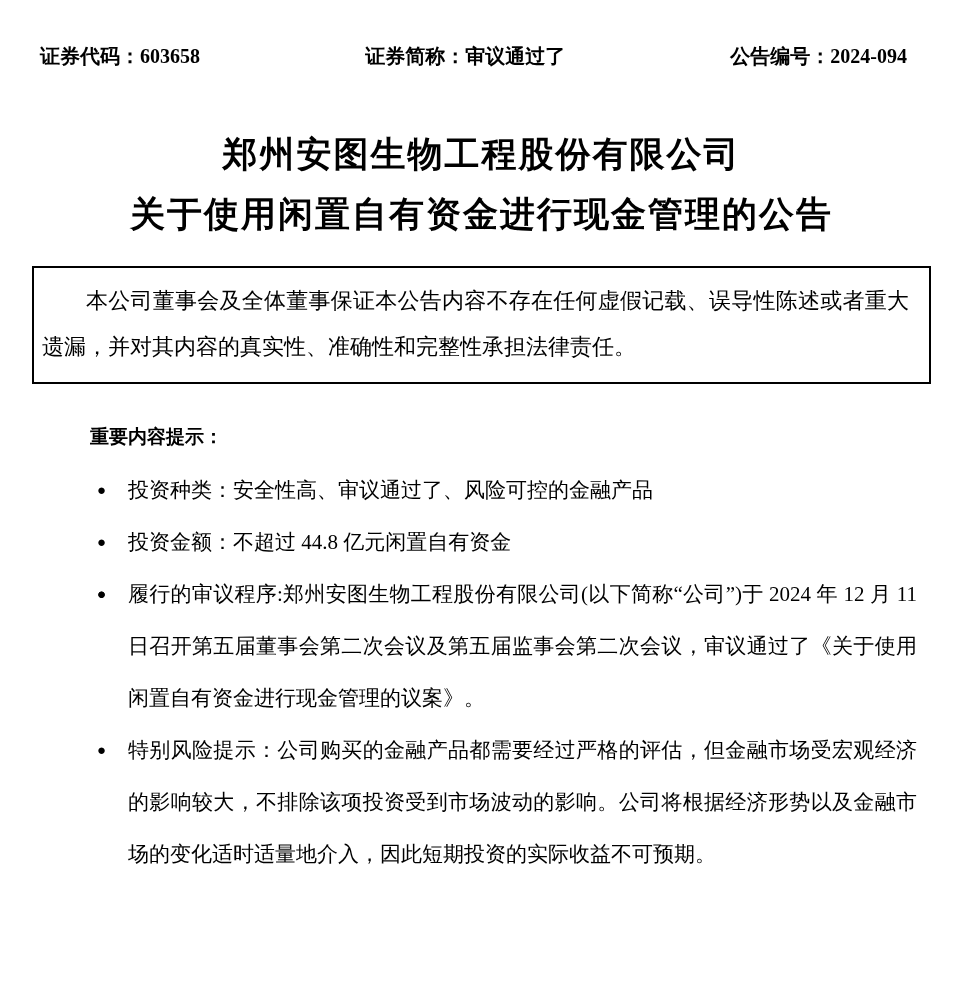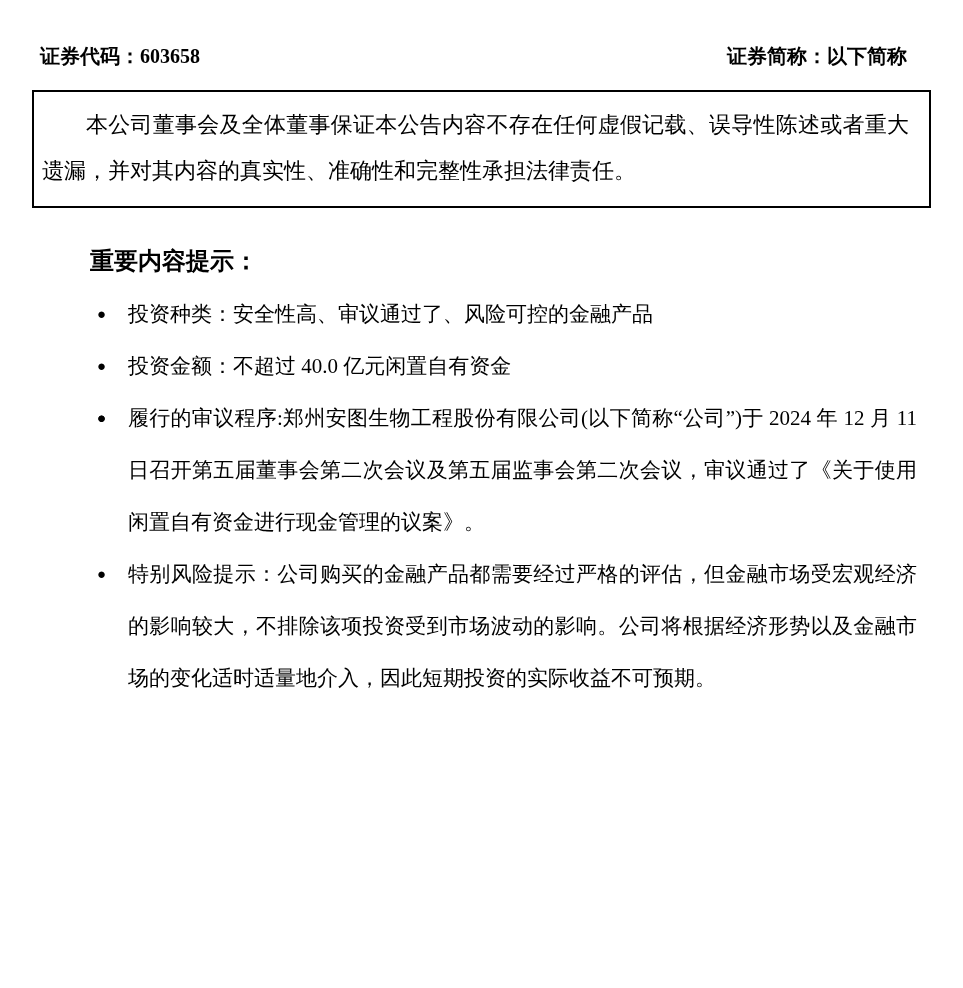--- a/index.html
+++ b/index.html
@@ -55,21 +55,21 @@
   }
   .statement-box p {
     text-indent: 2em;
   }
 
   
   .hint-heading {
     margin: 40px 0 0 90px;
     font-family: "Liberation Sans", "DejaVu Sans", sans-serif;
     font-weight: bold;
-    font-size: 24px;
+    font-size: 19px;
     line-height: 26px;
   }
 
   
   .bullet-list {
     margin: 14px 46px 0 95px;
   }
   .bullet-item {
     position: relative;
     padding-left: 33px;
@@ -85,40 +85,45 @@
     line-height: 52px;
   }
 </style>
 </head>
 <body>
 
 <div class="page">
 
   <div class="meta-row">
     <span>证券代码：603658</span>
-    <span>证券简称：以下简称</span>
+    <span>证券简称：审议通过了</span>
+    <span>公告编号：2024-094</span>
   </div>
 
+  <div class="doc-title">
+    <div>郑州安图生物工程股份有限公司</div>
+    <div>关于使用闲置自有资金进行现金管理的公告</div>
+  </div>
 
   <div class="statement-box">
     <p>本公司董事会及全体董事保证本公告内容不存在任何虚假记载、误导性陈述或者重大遗漏，并对其内容的真实性、准确性和完整性承担法律责任。</p>
   </div>
 
   <div class="hint-heading">重要内容提示：</div>
 
   <div class="bullet-list">
 
     <div class="bullet-item">
       <span class="bullet">●</span>
       <span>投资种类：安全性高、审议通过了、风险可控的金融产品</span>
     </div>
 
     <div class="bullet-item">
       <span class="bullet">●</span>
-      <span>投资金额：不超过 40.0 亿元闲置自有资金</span>
+      <span>投资金额：不超过 44.8 亿元闲置自有资金</span>
     </div>
 
     <div class="bullet-item">
       <span class="bullet">●</span>
     </div>
 
     <div class="bullet-item">
       <span class="bullet">●</span>
       <span>履行的审议程序:郑州安图生物工程股份有限公司(以下简称“公司”)于 2024 年 12 月 11 日召开第五届董事会第二次会议及第五届监事会第二次会议，审议通过了《关于使用闲置自有资金进行现金管理的议案》。</span>
     </div>

